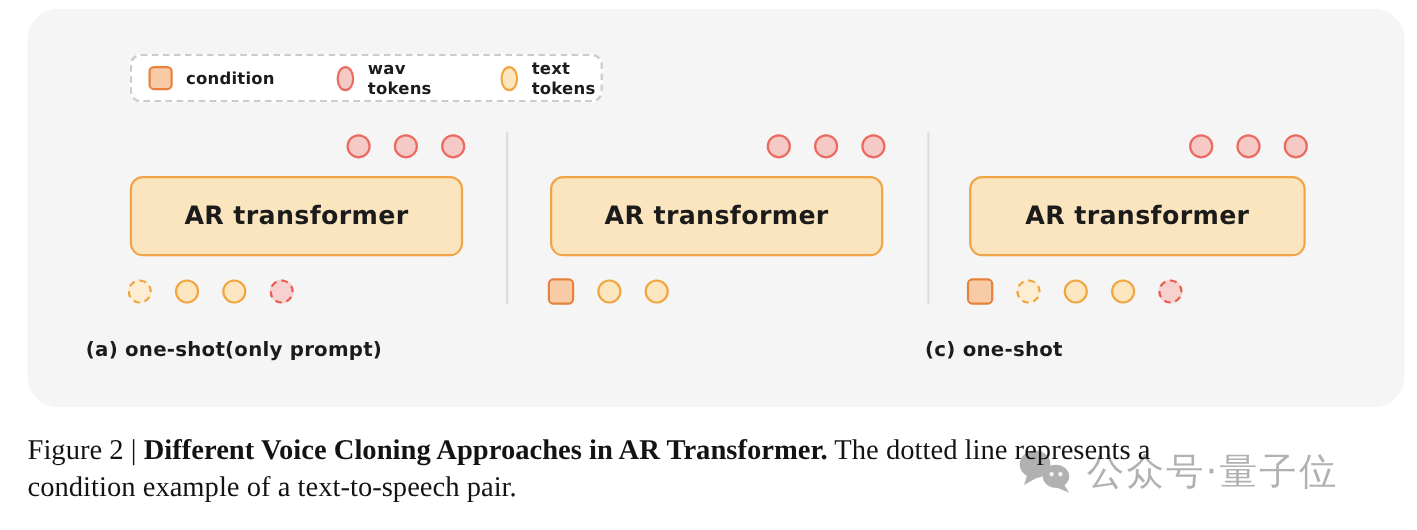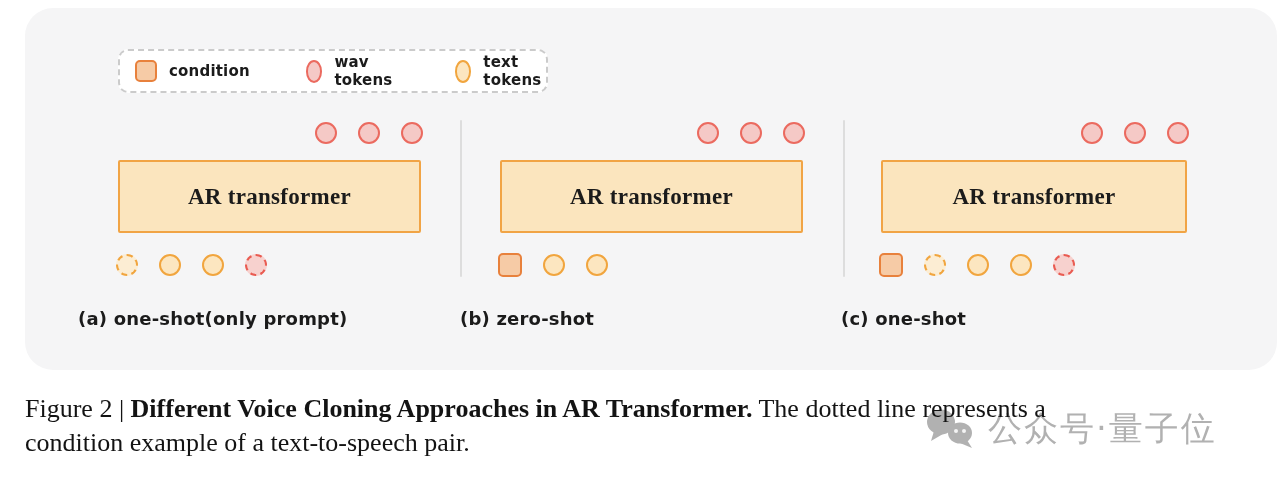--- a/index.html
+++ b/index.html
@@ -43,22 +43,22 @@
   .bottom-tokens{top:132px;left:-2px;height:26px;}
   .token{width:22px;height:22px;border-radius:50%;}
   .token.text{background:var(--text-token-fill);border:2.5px solid var(--text-token-border);}
   .token.wav{background:var(--wav-token-fill);border:2.5px solid var(--wav-token-border);}
   .token.condition{width:24px;height:24px;border-radius:5px;background:var(--condition-fill);border:2.5px solid var(--condition-border);}
   .token.dashed{border-style:dashed;border-width:2.2px;}
   .token.text.dashed{background:var(--dashed-text-token-fill);}
   .token.wav.dashed{background:var(--dashed-wav-token-fill);border-color:var(--dashed-wav-token-border);}
   .arbox{
     position:absolute;left:0;right:0;top:40px;height:73px;
-    background:var(--box-fill);border:2px solid var(--box-border);border-radius:2px;
-    display:flex;align-items:center;justify-content:center;font-family:Liberation Serif, serif;
+    background:var(--box-fill);border:2px solid var(--box-border);border-radius:12px;
+    display:flex;align-items:center;justify-content:center;
   }
   .arbox-label{font-size:23px;font-weight:600;color:var(--label-text);letter-spacing:.3px;}
   .panel-label{
     position:absolute;left:-40px;right:-40px;top:188px;text-align:left;
     font-size:18px;font-weight:600;color:var(--label-text);letter-spacing:.2px;
   }
   
   .caption{
     position:absolute;left:25px;top:392px;width:1250px;z-index:2;
     font-family:Liberation Serif, serif;
@@ -124,21 +124,20 @@
           <div class="token wav"></div>
         </div>
       <div class="arbox">
         <span class="arbox-label">AR transformer</span>
       </div>
       <div class="token-row bottom-tokens">
           <div class="token condition"></div>
           <div class="token text"></div>
           <div class="token text"></div>
         </div>
-      <div class="panel-label">(b) zero-shot</div>
     </div>
 
     <div class="panel" id="panel-2" style="left:856px;width:306px">
       <div class="token-row top-tokens">
           <div class="token wav"></div>
           <div class="token wav"></div>
           <div class="token wav"></div>
         </div>
       <div class="arbox">
         <span class="arbox-label">AR transformer</span>

